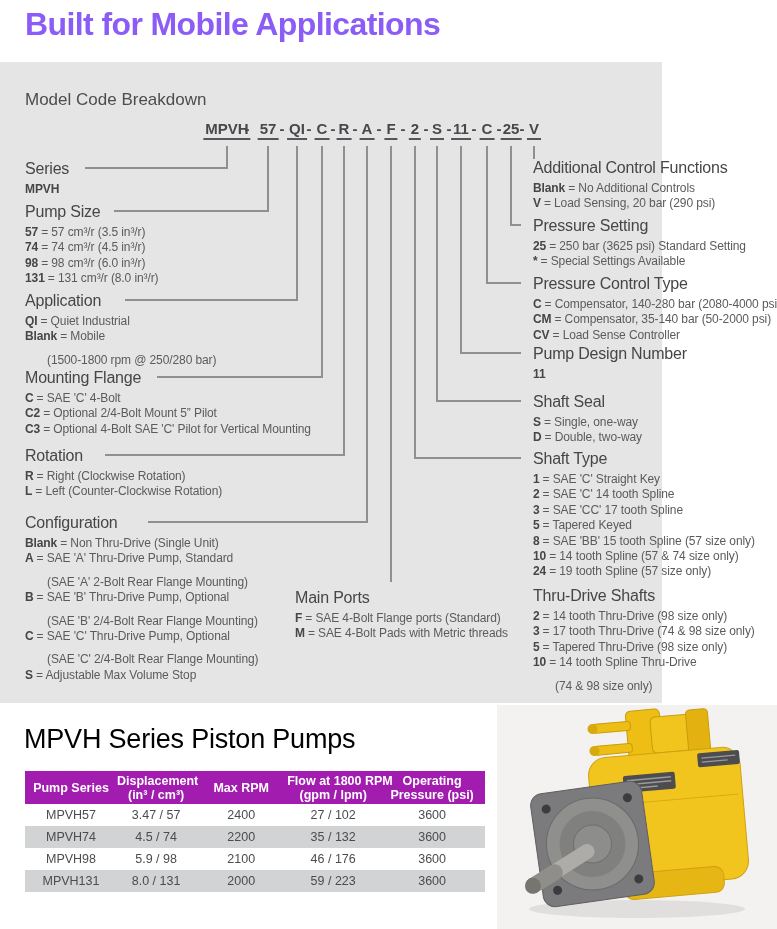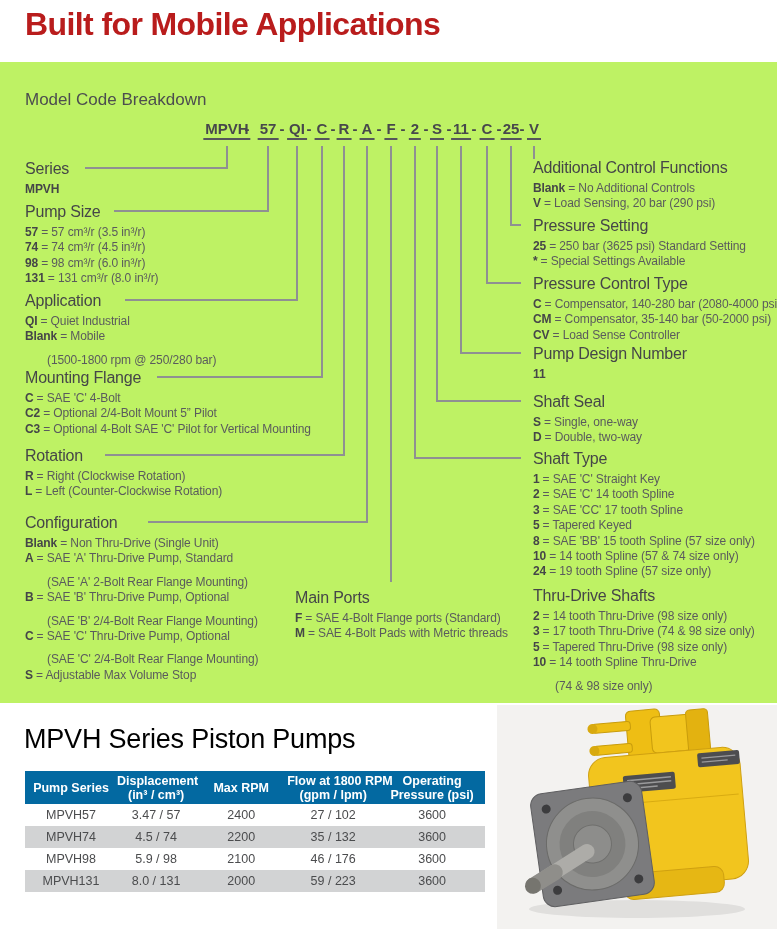--- a/index.html
+++ b/index.html
@@ -3,25 +3,25 @@
 <meta charset="utf-8">
 <style>
   * { margin:0; padding:0; box-sizing:border-box; }
   html,body { background:#ffffff; }
   .page {
     position:relative; width:777px; height:929px; overflow:hidden;
     background:#ffffff; font-family:"Liberation Sans", sans-serif; color:#58595b;
   }
   .main-title {
     position:absolute; left:25px; top:6px; font-size:32px; font-weight:bold;
-    color:#b91c1c; letter-spacing:-0.6px;
+    color:#8b5cf6; letter-spacing:-0.6px;
   }
   .panel {
-    position:absolute; left:0; top:62px; width:777px; height:641px;
-    background:#bef264;
+    position:absolute; left:0; top:62px; width:662px; height:641px;
+    background:#e5e5e5;
   }
   .panel-title {
     position:absolute; left:25px; top:28px; font-size:17px; color:#4c4d4f;
   }
   .code-row { position:absolute; left:0; top:58px; width:777px; height:24px; }
   .seg {
     position:absolute; top:0; transform:translateX(-50%);
     font-size:15px; font-weight:bold; color:#47484b;
     border-bottom:2px solid #55565a; padding:0 2px 1px 2px; white-space:nowrap;
   }
@@ -42,21 +42,21 @@
   .item.cont { padding-left:22px;margin-top:8px; }
   .bottom-title {
     position:absolute; left:24px; top:724px; font-size:27px; color:#000000;
     font-weight:400; letter-spacing:-0.2px;
   }
   table.pump {
     position:absolute; left:25px; top:771px; width:460px;
     border-collapse:collapse; table-layout:fixed;
   }
   table.pump th {
-    background:#0369a1; color:#ffffff; font-size:12.5px; font-weight:bold;
+    background:#a21caf; color:#ffffff; font-size:12.5px; font-weight:bold;
     height:33px; text-align:center; vertical-align:middle; line-height:14px;
     white-space:nowrap;
   }
   table.pump td {
     font-size:12.5px; color:#4b4c4e; height:22px; text-align:center;
     vertical-align:middle;
   }
   table.pump tr.alt td { background:#d2d3d4; }
   .th2:empty { display:none; }
   .pump-photo { position:absolute; left:497px; top:705px; width:280px; height:224px; }

